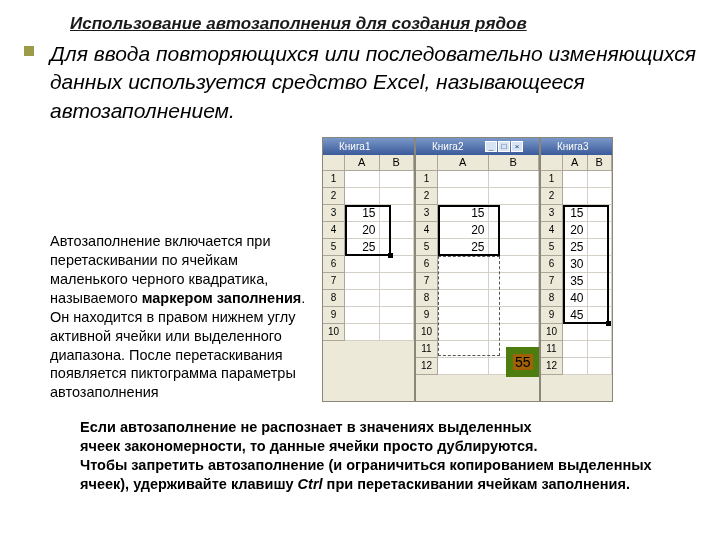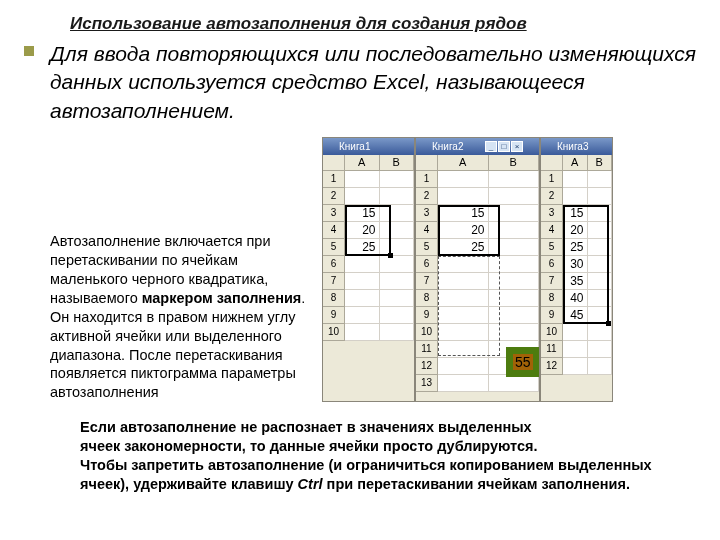--- a/index.html
+++ b/index.html
@@ -302,25 +302,20 @@
               <div class="row">
                 <div class="rowh">11</div>
                 <div class="cell"></div>
                 <div class="cell"></div>
               </div>
               <div class="row">
                 <div class="rowh">12</div>
                 <div class="cell"></div>
                 <div class="cell"></div>
               </div>
-              <div class="row">
-                <div class="rowh">13</div>
-                <div class="cell"></div>
-                <div class="cell"></div>
-              </div>
             </div>
         </div>
         <div class="sel-range" style="left:22px; top:50px; width:62px; height:51px;"></div>
         <div class="dash-range" style="left:22px; top:101px; width:62px; height:100px;"></div>
         <div class="tip" style="left:90px; top:192px;">55</div>
       </div>
     </div>
 
     <div class="wb wb3">
       <div class="tb">

